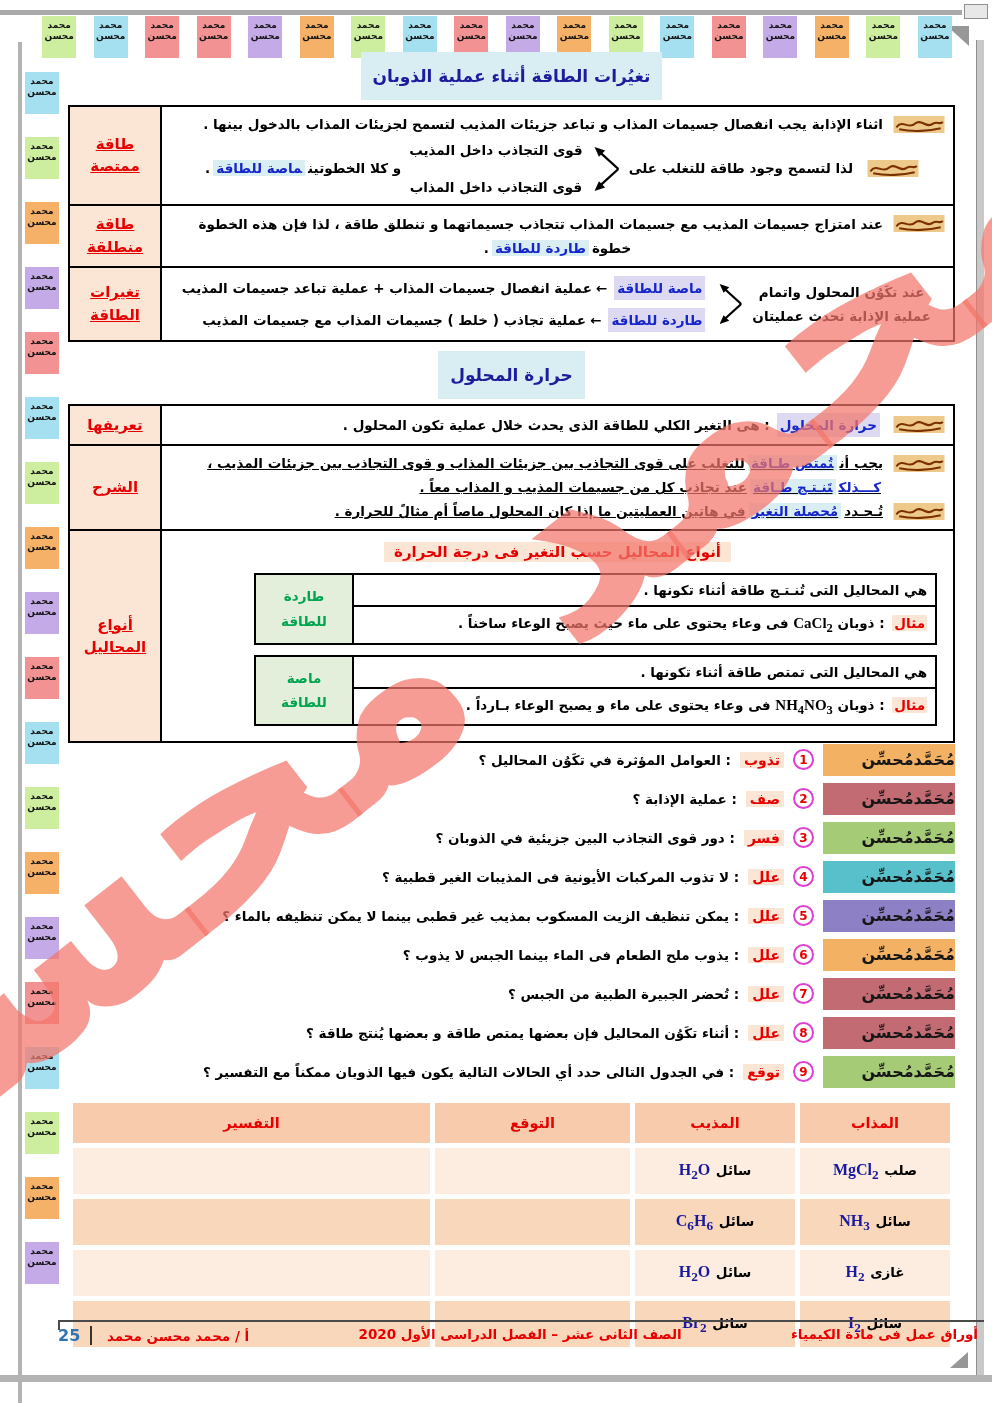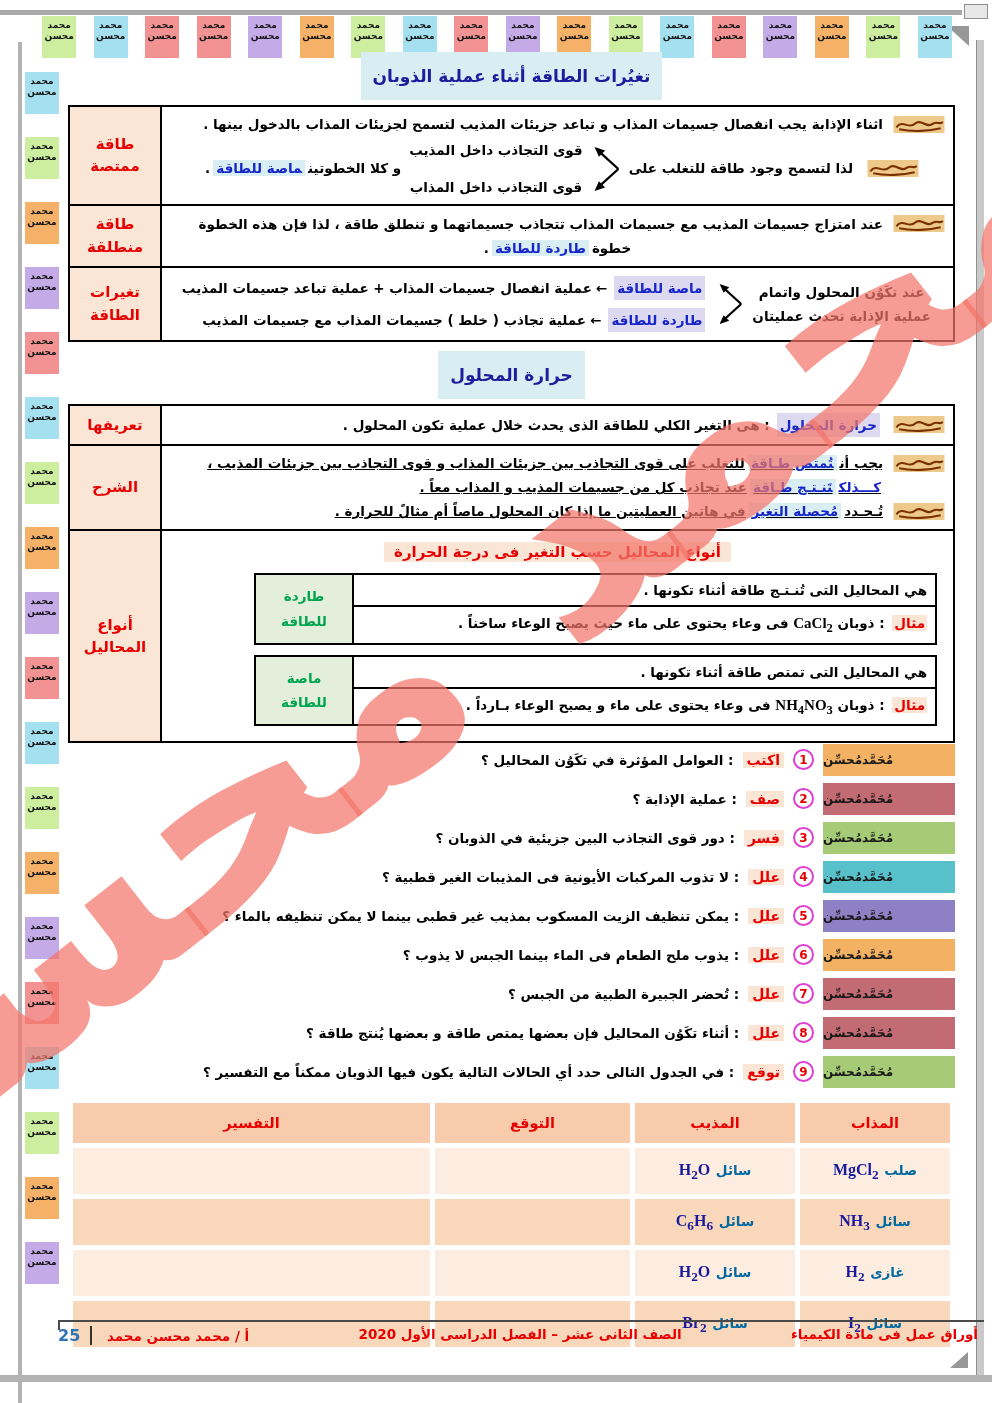--- a/index.html
+++ b/index.html
@@ -27,21 +27,21 @@
   .tc1{background:#a5e0f0}.tc2{background:#ccee9e}.tc3{background:#f4b167}.tc4{background:#c5aae8}.tc5{background:#f29292}
   
   .content { position:absolute; top:52px; left:68px; width:887px; }
   .main-title, .section-title { text-align:center; margin-bottom:5px; }
   .main-title span, .section-title span {
     display:inline-block; background:#d9eef3; color:#1c1c9c; font-size:17px; padding:14px 12px; }
   .section-title { margin-top:9px; }
   
   table.sheet { width:100%; border-collapse:collapse; }
   table.sheet td { border:2.5px solid #000; vertical-align:middle; }
-  .label-cell { width:92px; background:#fbe5d5; color:#e60000; text-align:center; font-size:15px; line-height:1.5; padding:2px; }
+  .label-cell { width:92px; background:#fbe5d5; color:#e60000; text-align:center; font-size:15px; line-height:1.5; padding:2px;text-decoration:underline; }
   .content-cell { padding:5px 8px; font-size:13.5px; line-height:1.8; background:#fff; }
   .hl-blue   { background:#d9eef3; color:#1726c9; padding:0 3px; margin:0 3px; }
   .hl-purple { background:#dcd9f0; color:#1726c9; padding:0 3px; margin:0 3px; }
   .mini-stamp { width:52px; height:17px; vertical-align:middle; margin-left:6px; flex:0 0 auto; }
   .fork-line { display:flex; align-items:center; gap:8px; padding-right:26px; margin-top:2px; }
   .fork { flex:0 0 auto; }
   .fork-opts { display:flex; flex-direction:column; gap:12px; text-align:center; }
   .r1 td { height:98px; }
   .r2 td { height:62px; }
   .r3 td { height:74px; }
@@ -58,36 +58,36 @@
   .ilabel { width:98px; background:#e3efda; color:#00a550; text-align:center; font-size:14px; }
   .def-row td { height:32px; }
   .ex-row td { height:36px; }
   .formula { font-family:"Liberation Serif","DejaVu Serif",serif; font-size:15px; }
   .kw { background:#fbe5d5; color:#e60000; padding:0 2px; margin-left:3px; }
   
   .ex-title { text-align:center; margin:8px 0 7px; }
   .ex-title span { background:#ffff00; color:#e60000; font-size:16px; padding:1px 12px; }
   .questions { padding-right:0; }
   .q-row { display:flex; align-items:center; gap:9px; margin-bottom:6px; min-height:33px; }
-  .stamp-badge { flex:0 0 132px; height:32px; line-height:32px; text-align:left; color:#161616;
-                 font-size:12px; letter-spacing:-1px; overflow:hidden; }
+  .stamp-badge { flex:0 0 132px; height:32px; line-height:32px; text-align:right; color:#161616;
+                 font-size:16px; letter-spacing:-1px; overflow:hidden;padding-left:25px; }
   .qs-orange{background:#f2b163}.qs-maroon{background:#c26b72}.qs-green{background:#a6cb77}
   .qs-teal{background:#58c0cb}.qs-purple{background:#8d80c4}
   .q-num { flex:0 0 21px; width:21px; height:21px; border-radius:50%; border:2px solid #df3fd2;
            color:#e60000; font-size:12px; display:flex; align-items:center; justify-content:center; }
   .q-key { background:#fbe5d5; color:#e60000; padding:0 4px; font-size:14px; }
   .q-text { font-size:13.5px; }
   
   table.pred { width:100%; border-collapse:separate; border-spacing:5px; margin-top:10px; }
   table.pred th { background:#f8cbad; color:#e60000; font-size:14.5px; height:40px; font-weight:bold; }
   table.pred td { height:46px; text-align:center; }
   table.pred tr.rowA td { background:#fcede0; }
   table.pred tr.rowB td { background:#f9d7ba; }
   .c-solute{width:150px}.c-solvent{width:160px}.c-predict{width:195px}
-  .state { color:#0369a1; font-size:13.5px; }
+  .state { color:#000000; font-size:13.5px; }
   .pred-formula { font-family:"Liberation Serif","DejaVu Serif",serif; color:#19199e; font-size:16px; }
   
   .footer-rule { position:absolute; top:1320px; left:58px; width:926px; height:2px; background:#4a4a4a; }
   .footer-tick { position:absolute; top:1320px; left:58px; width:2px; height:10px; background:#4a4a4a; }
   .footer { position:absolute; top:1326px; left:58px; width:920px; display:flex;
             justify-content:space-between; align-items:flex-start; color:#e60000; font-size:13.5px; }
   .pagenum { color:#2e74b5; font-size:16px; border-right:2px solid #333; padding-right:10px; margin-right:10px; }
   
   .watermark { position:absolute; top:430px; left:-210px; width:1420px; text-align:center;
                transform:rotate(-38deg); font-size:270px; letter-spacing:-12px; white-space:nowrap;
@@ -316,21 +316,21 @@
       <td class="label-cell">أنواع المحاليل</td>
     </tr>
   </tbody>
     </table>
 
 
   <div class="questions">
     <div class="q-row">
       <div class="stamp-badge qs-orange">مُحَمَّدمُحسِّن</div>
       <div class="q-num">1</div>
-      <div class="q-key">اكتب</div>
+      <div class="q-key">تذوب</div>
       <div class="q-text">: العوامل المؤثرة في تكَوُن المحاليل ؟</div>
     </div>
     <div class="q-row">
       <div class="stamp-badge qs-maroon">مُحَمَّدمُحسِّن</div>
       <div class="q-num">2</div>
       <div class="q-key">صف</div>
       <div class="q-text">: عملية الإذابة ؟</div>
     </div>
     <div class="q-row">
       <div class="stamp-badge qs-green">مُحَمَّدمُحسِّن</div>

